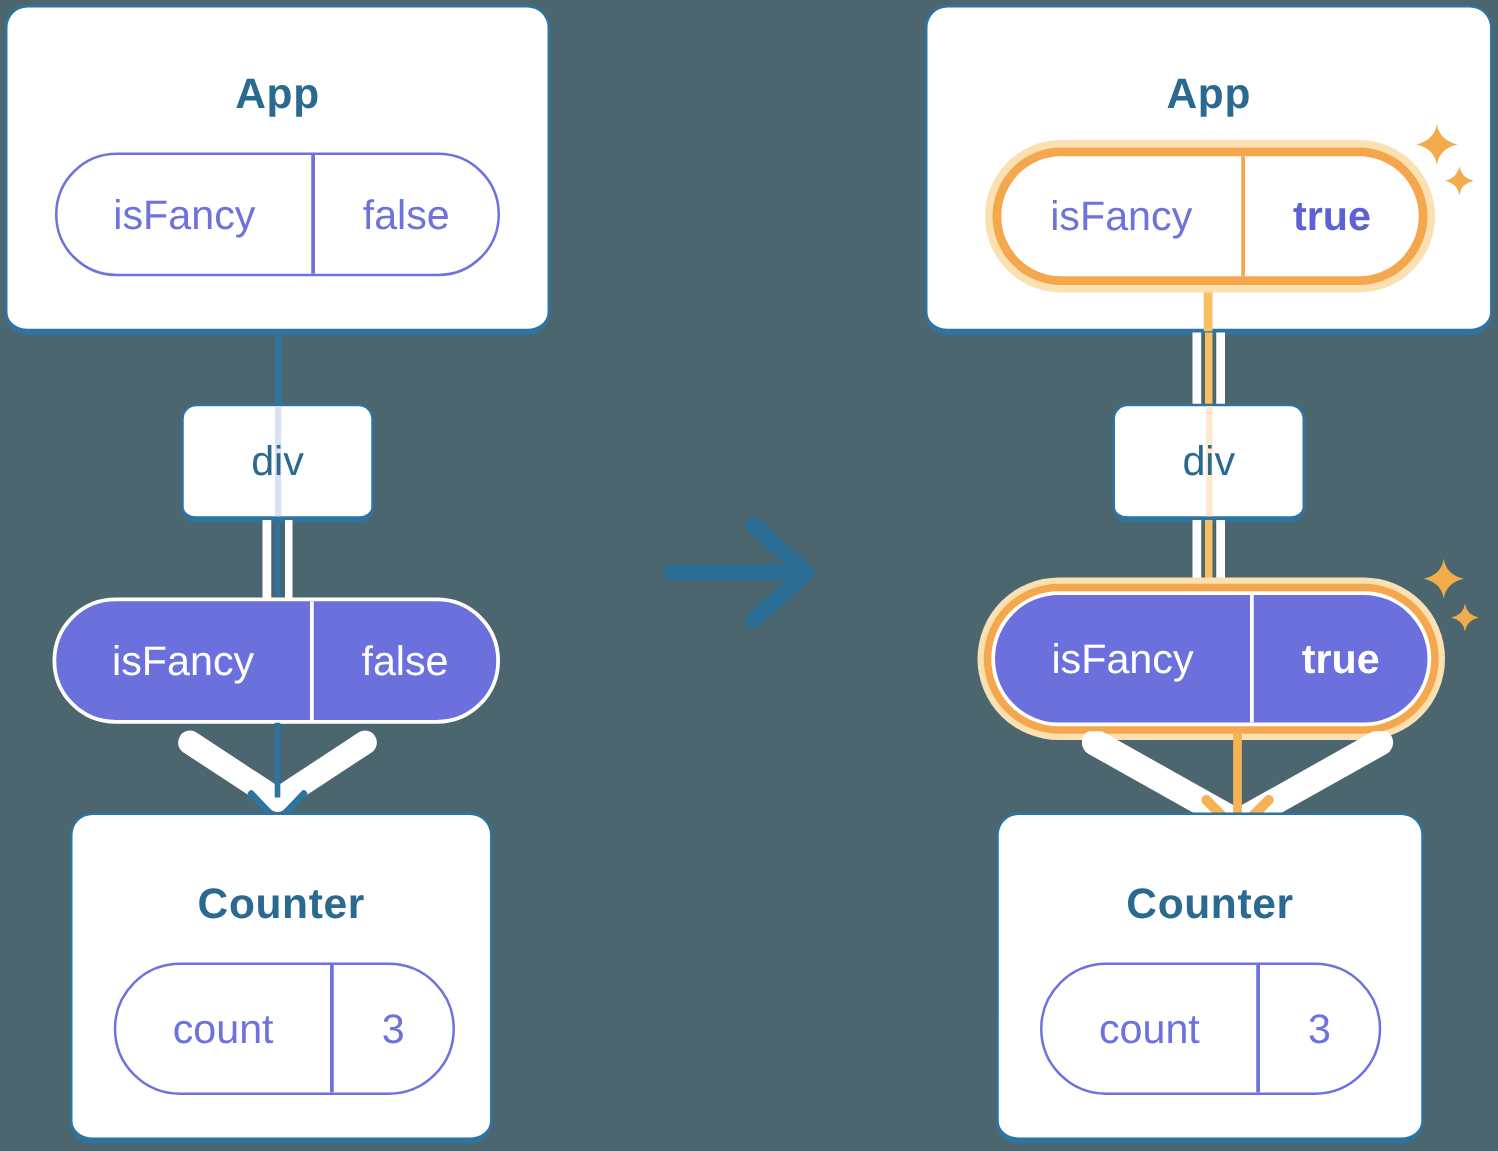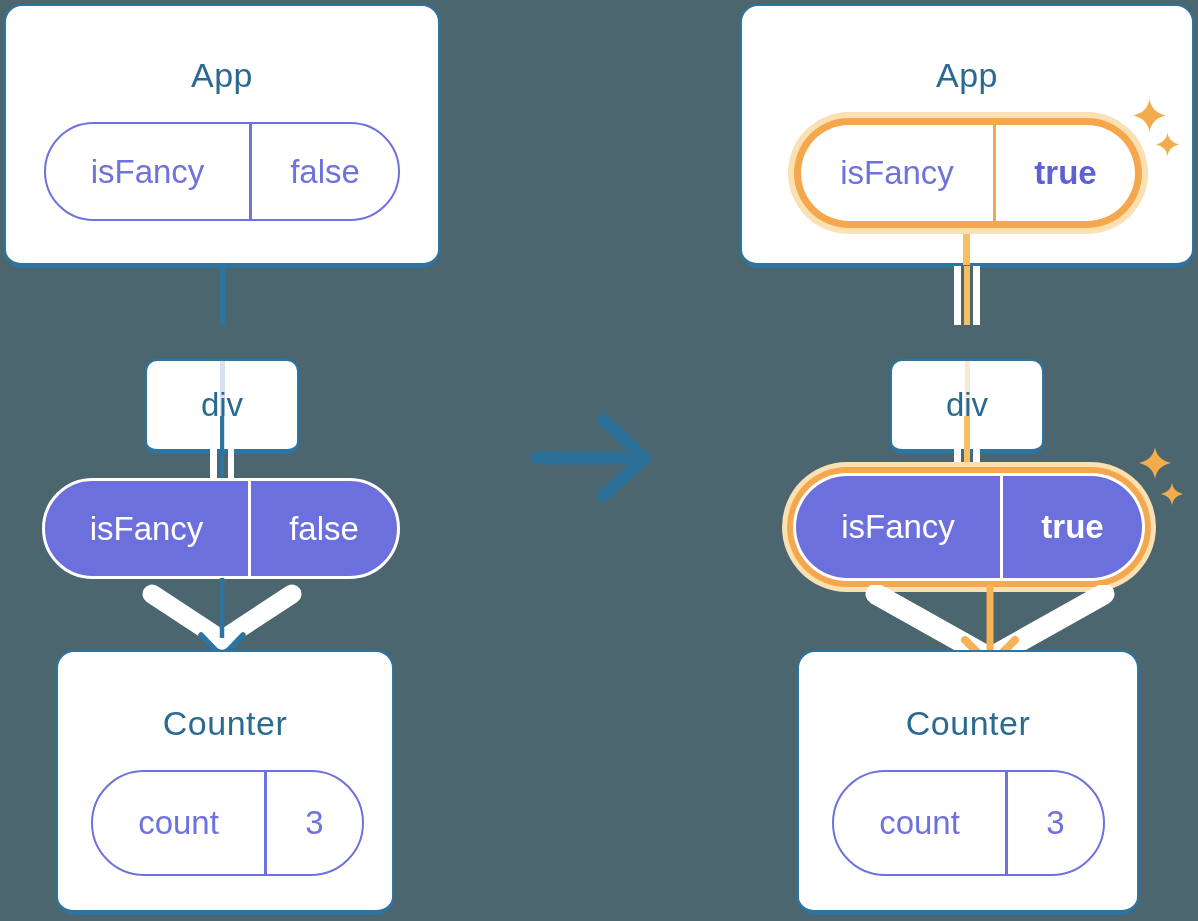--- a/index.html
+++ b/index.html
@@ -1,23 +1,23 @@
 <!DOCTYPE html>
 <html><head>
 <meta charset="utf-8">
 <style>
   html,body{margin:0;padding:0;}
   body{background:#4C6670;font-family:"Liberation Sans",sans-serif;}
   #canvas{position:relative;width:1198px;height:921px;background:#4C6670;overflow:hidden;}
 
   
   .card{position:absolute;background:#fff;border:2.5px solid #2E74A0;border-bottom-width:5px;border-radius:18px;box-sizing:border-box;}
-  .card-title{position:absolute;left:0;right:0;text-align:center;color:#2B6A90;font-size:34px;font-weight:400;letter-spacing:.5px;}
+  .card-title{position:absolute;left:0;right:0;text-align:center;color:#2B6A90;font-size:34px;font-weight:700;letter-spacing:.5px;}
 
-  .divbox{position:absolute;background:#fff;border:2.5px solid #2E74A0;border-bottom-width:5px;border-radius:12px;box-sizing:border-box;display:flex;align-items:center;justify-content:center;margin-top:36px;}
+  .divbox{position:absolute;background:#fff;border:2.5px solid #2E74A0;border-bottom-width:5px;border-radius:12px;box-sizing:border-box;display:flex;align-items:center;justify-content:center;}
   .divbox .faint{position:absolute;top:0;bottom:0;left:50%;width:5px;margin-left:-2.5px;}
   .divbox .lbl{position:relative;color:#2B6A90;font-size:33px;}
 
   
   .opill{position:absolute;background:#fff;border:2.5px solid #6E72DC;border-radius:999px;box-sizing:border-box;}
   .opill .cell{position:absolute;top:0;bottom:0;display:flex;align-items:center;justify-content:center;color:#6E72DC;font-size:33px;}
   .opill .split{position:absolute;top:0;bottom:0;width:2.5px;background:#6E72DC;}
 
   
   .ppill{position:absolute;background:#6C70DC;border:3px solid #fff;border-radius:999px;box-sizing:border-box;}

